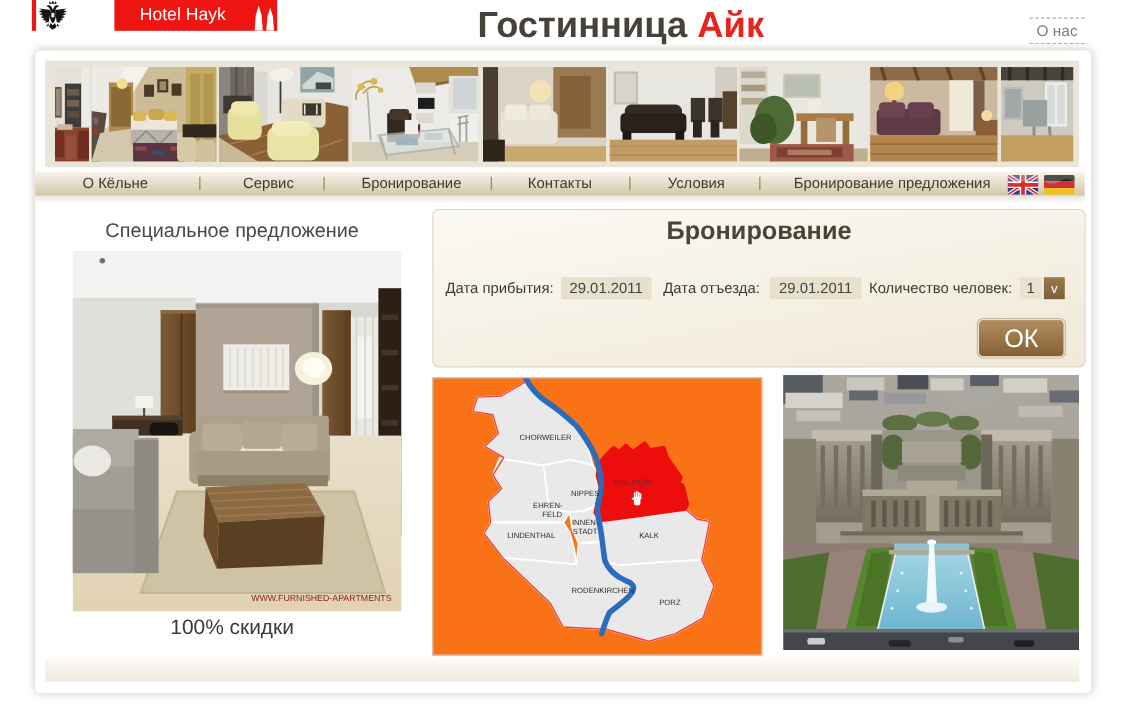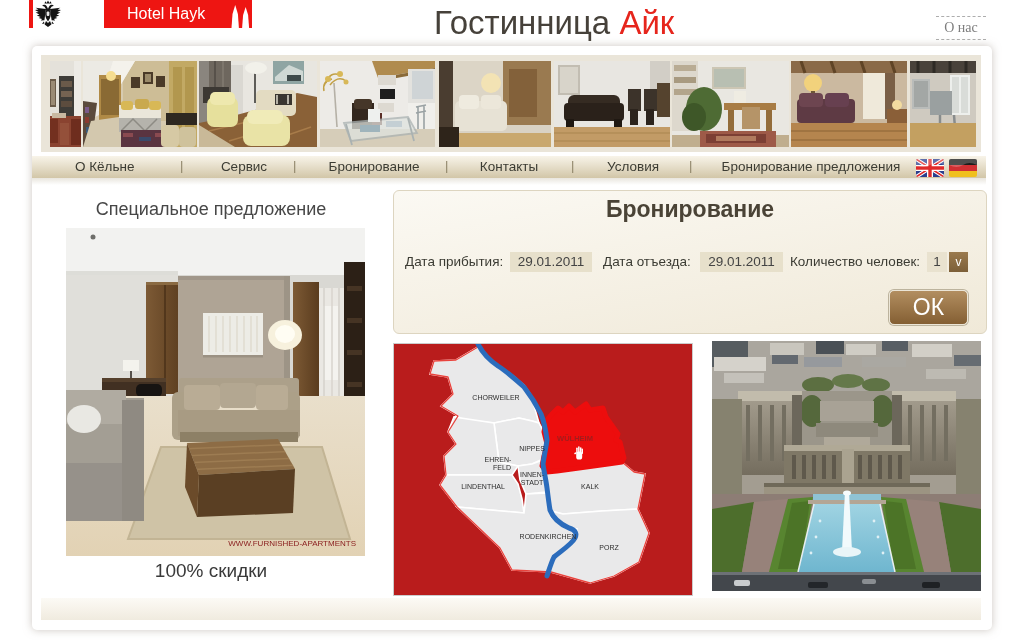--- a/index.html
+++ b/index.html
@@ -36,23 +36,23 @@
 
 <div class="abs" style="left:63px;top:0;width:148px;height:28px;background:#ee1512;margin-left:41px;">
   <div class="abs" style="left:23px;top:5px;color:#fff;font-size:16px;">Hotel Hayk</div>
 
   <svg class="abs" style="left:126px;top:0;" width="22" height="28" viewBox="0 0 22 28">
     <path d="M1.5 28 L2.5 14 L5.2 5 L7.9 14 L8.9 28 Z" fill="#fff"></path>
     <path d="M12.1 28 L13.1 15 L15.6 7 L18.1 15 L19.1 28 Z" fill="#fff"></path>
   </svg>
 </div>
 
-<div class="abs" style="left:434px;top:4px;font-size:33px;font-weight:normal;color:#46413a;letter-spacing:0px;">Гостинница <span style="color:#e6251c;">Айк</span></div>
-
-<div class="abs" style="left:936px;top:16px;width:50px;border-top:1px dashed #adadad;border-bottom:1px dashed #adadad;padding:3px 0;text-align:center;color:#7d7d7d;font-size:14px;font-family:Liberation Serif, serif;">О нас</div>
+<div class="abs" style="left:434px;top:4px;font-size:33px;font-weight:bold;color:#46413a;letter-spacing:0px;">Гостинница <span style="color:#e6251c;">Айк</span></div>
+
+<div class="abs" style="left:936px;top:16px;width:50px;border-top:1px dashed #adadad;border-bottom:1px dashed #adadad;padding:3px 0;text-align:center;color:#7d7d7d;font-size:14px;">О нас</div>
 
 <div class="abs" style="left:32px;top:46px;width:960px;height:584px;background:#fff;border-radius:5px;box-shadow:0 0 9px rgba(160,150,140,.55);"></div>
 
 <div class="abs" style="left:41px;top:55px;width:940px;height:97px;background:#eae5d9;"></div>
 
 <div class="abs" style="left:50px;top:61px;width:31px;height:86px;overflow:hidden;">
 <svg width="31" height="86">
       <rect width="31" height="86" fill="#e4e1da"></rect>
 <rect x="0" y="18" width="6" height="28" fill="#6a5a48"></rect>
 <rect x="1" y="20" width="4" height="24" fill="#9a8a74"></rect>
@@ -432,21 +432,21 @@
 <div class="abs" style="left:700px;top:252px;width:83px;height:20px;background:#e7e0cb;text-align:center;font-size:13.5px;color:#444;line-height:20px;">29.01.2011</div>
 
 <div class="abs" style="left:790px;top:254px;font-size:13.5px;color:#3b3b33;">Количество человек:</div>
 
 <div class="abs" style="left:927px;top:252px;width:20px;height:20px;background:#e9e2cf;text-align:center;font-size:13.5px;color:#444;line-height:20px;">1</div>
 
 <div class="abs" style="left:949px;top:252px;width:19px;height:20px;background:linear-gradient(#9a7a4e,#7c5f38);color:#fff;text-align:center;font-size:12px;line-height:20px;">v</div>
 
 <div class="abs" style="left:889px;top:290px;width:77px;height:33px;background:linear-gradient(#b28e60,#845f33);border:1px solid #ebe5d6;box-shadow:0 0 0 1px #bcb39d;border-radius:5px;color:#fff;font-size:23px;text-align:center;line-height:33px;">ОК</div>
 
-<div id="mapbox" class="abs" style="left:393px;top:343px;width:298px;height:251px;background:#b91c1c;border:1px solid #ccc;">
+<div id="mapbox" class="abs" style="left:393px;top:343px;width:298px;height:251px;background:#f97316;border:1px solid #ccc;">
 <svg width="298" height="251" viewBox="0 0 298 251">
 
 <polygon points="84,3 62,16 40,17 36,30 54,33 59,50 47,62 64,72 60,73 80,77 100,79 125,74 138,77 145,79 137,51 130,41 118,31 104,22 93,13" fill="#e9e9ea" stroke="#fff" stroke-width="1.6"></polygon>
 
 <polygon points="100,79 125,74 138,77 145,79 151,90 153,103 151,114 138,120 124,122 105,118" fill="#e9e9ea" stroke="#fff" stroke-width="1.6"></polygon>
 
 <polygon points="60,73 100,79 105,118 124,122 118,131 52,131 50,112 62,100 54,88" fill="#e9e9ea" stroke="#fff" stroke-width="1.6"></polygon>
 
 <polygon points="52,131 118,131 124,140 128,155 130,169 63,163 46,141" fill="#e9e9ea" stroke="#fff" stroke-width="1.6"></polygon>
 

